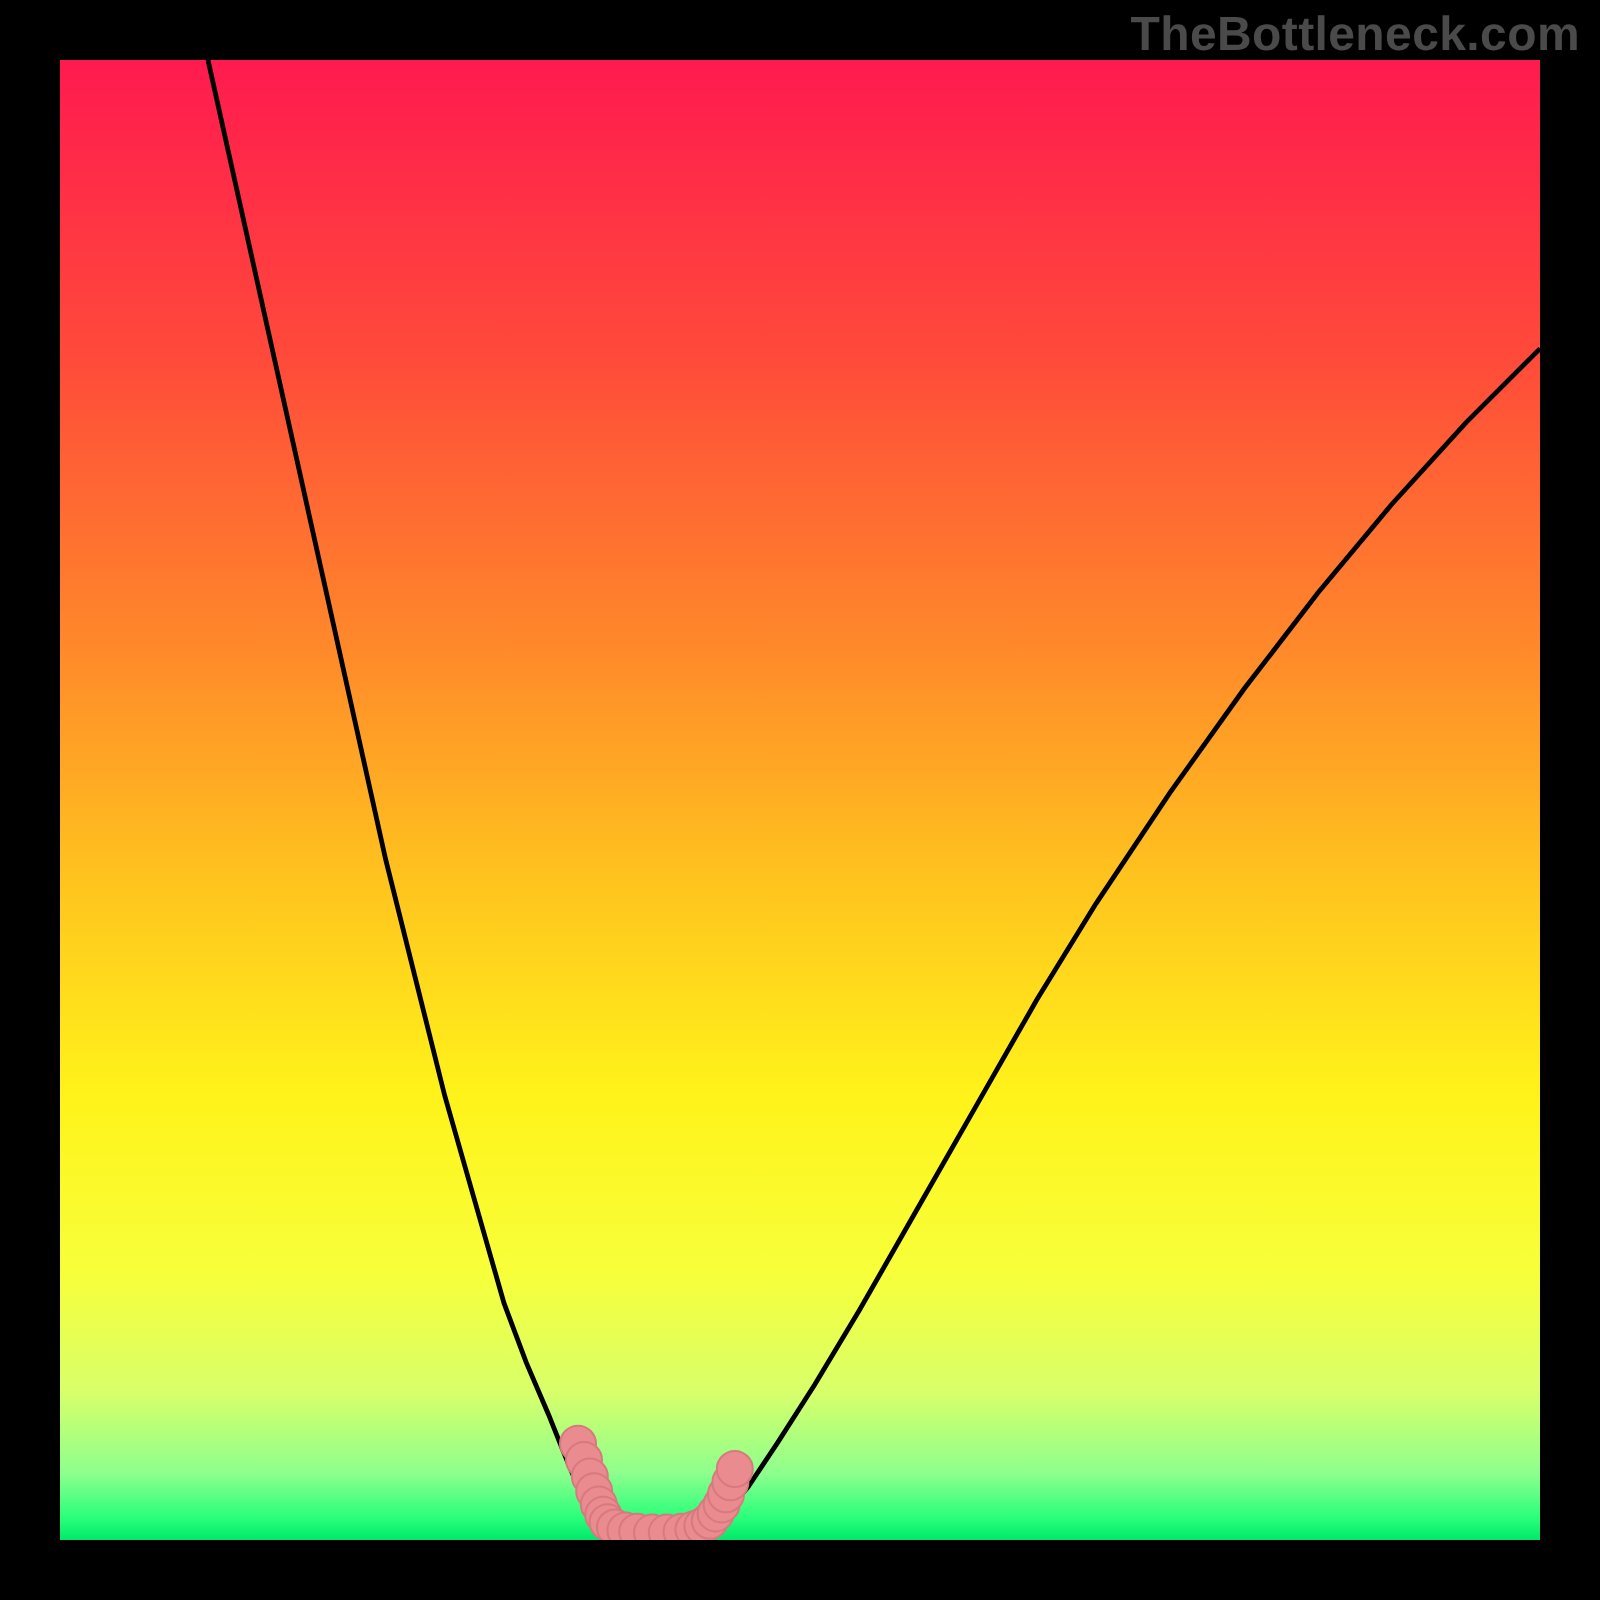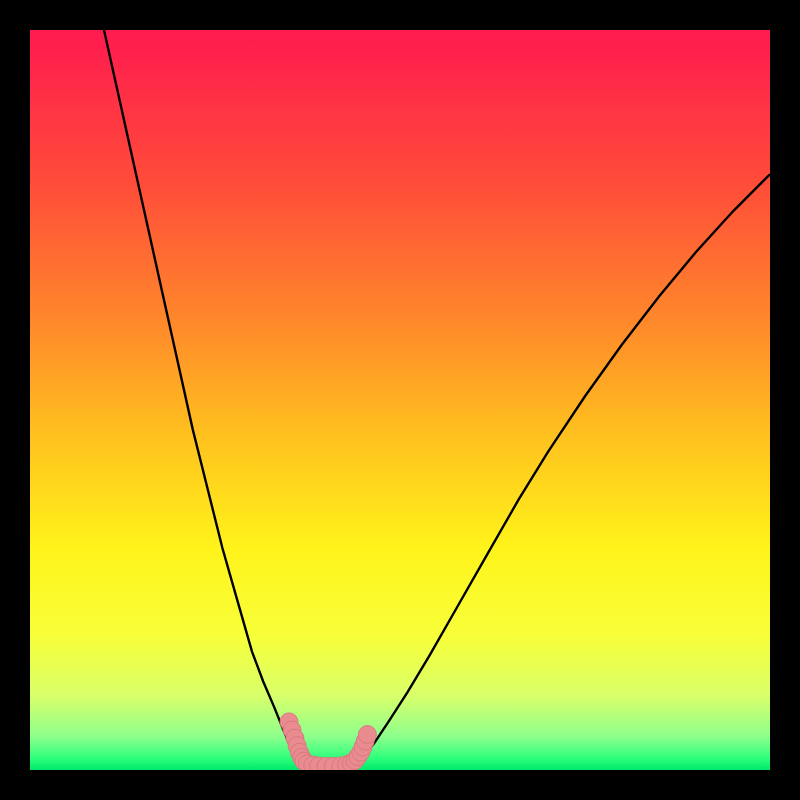--- a/index.html
+++ b/index.html
@@ -33,20 +33,21 @@
     color: #4a4a4a;
     font-size: 24px;
     font-weight: 600;
     letter-spacing: 0.2px;
   }
 </style>
 </head>
 <body>
 
 <div class="frame">
+  <div class="watermark">TheBottleneck.com</div>
 
   <div class="plot">
     <svg id="chart-svg" width="740" height="740" viewBox="0 0 740 740">
       <defs>
         <linearGradient id="bg-grad" x1="0" y1="0" x2="0" y2="1">
             <stop offset="0%" stop-color="#ff1a4f"></stop>
             <stop offset="20%" stop-color="#ff4a3a"></stop>
             <stop offset="40%" stop-color="#ff8a2a"></stop>
             <stop offset="55.00000000000001%" stop-color="#ffc21e"></stop>
             <stop offset="70%" stop-color="#fff31a"></stop>

